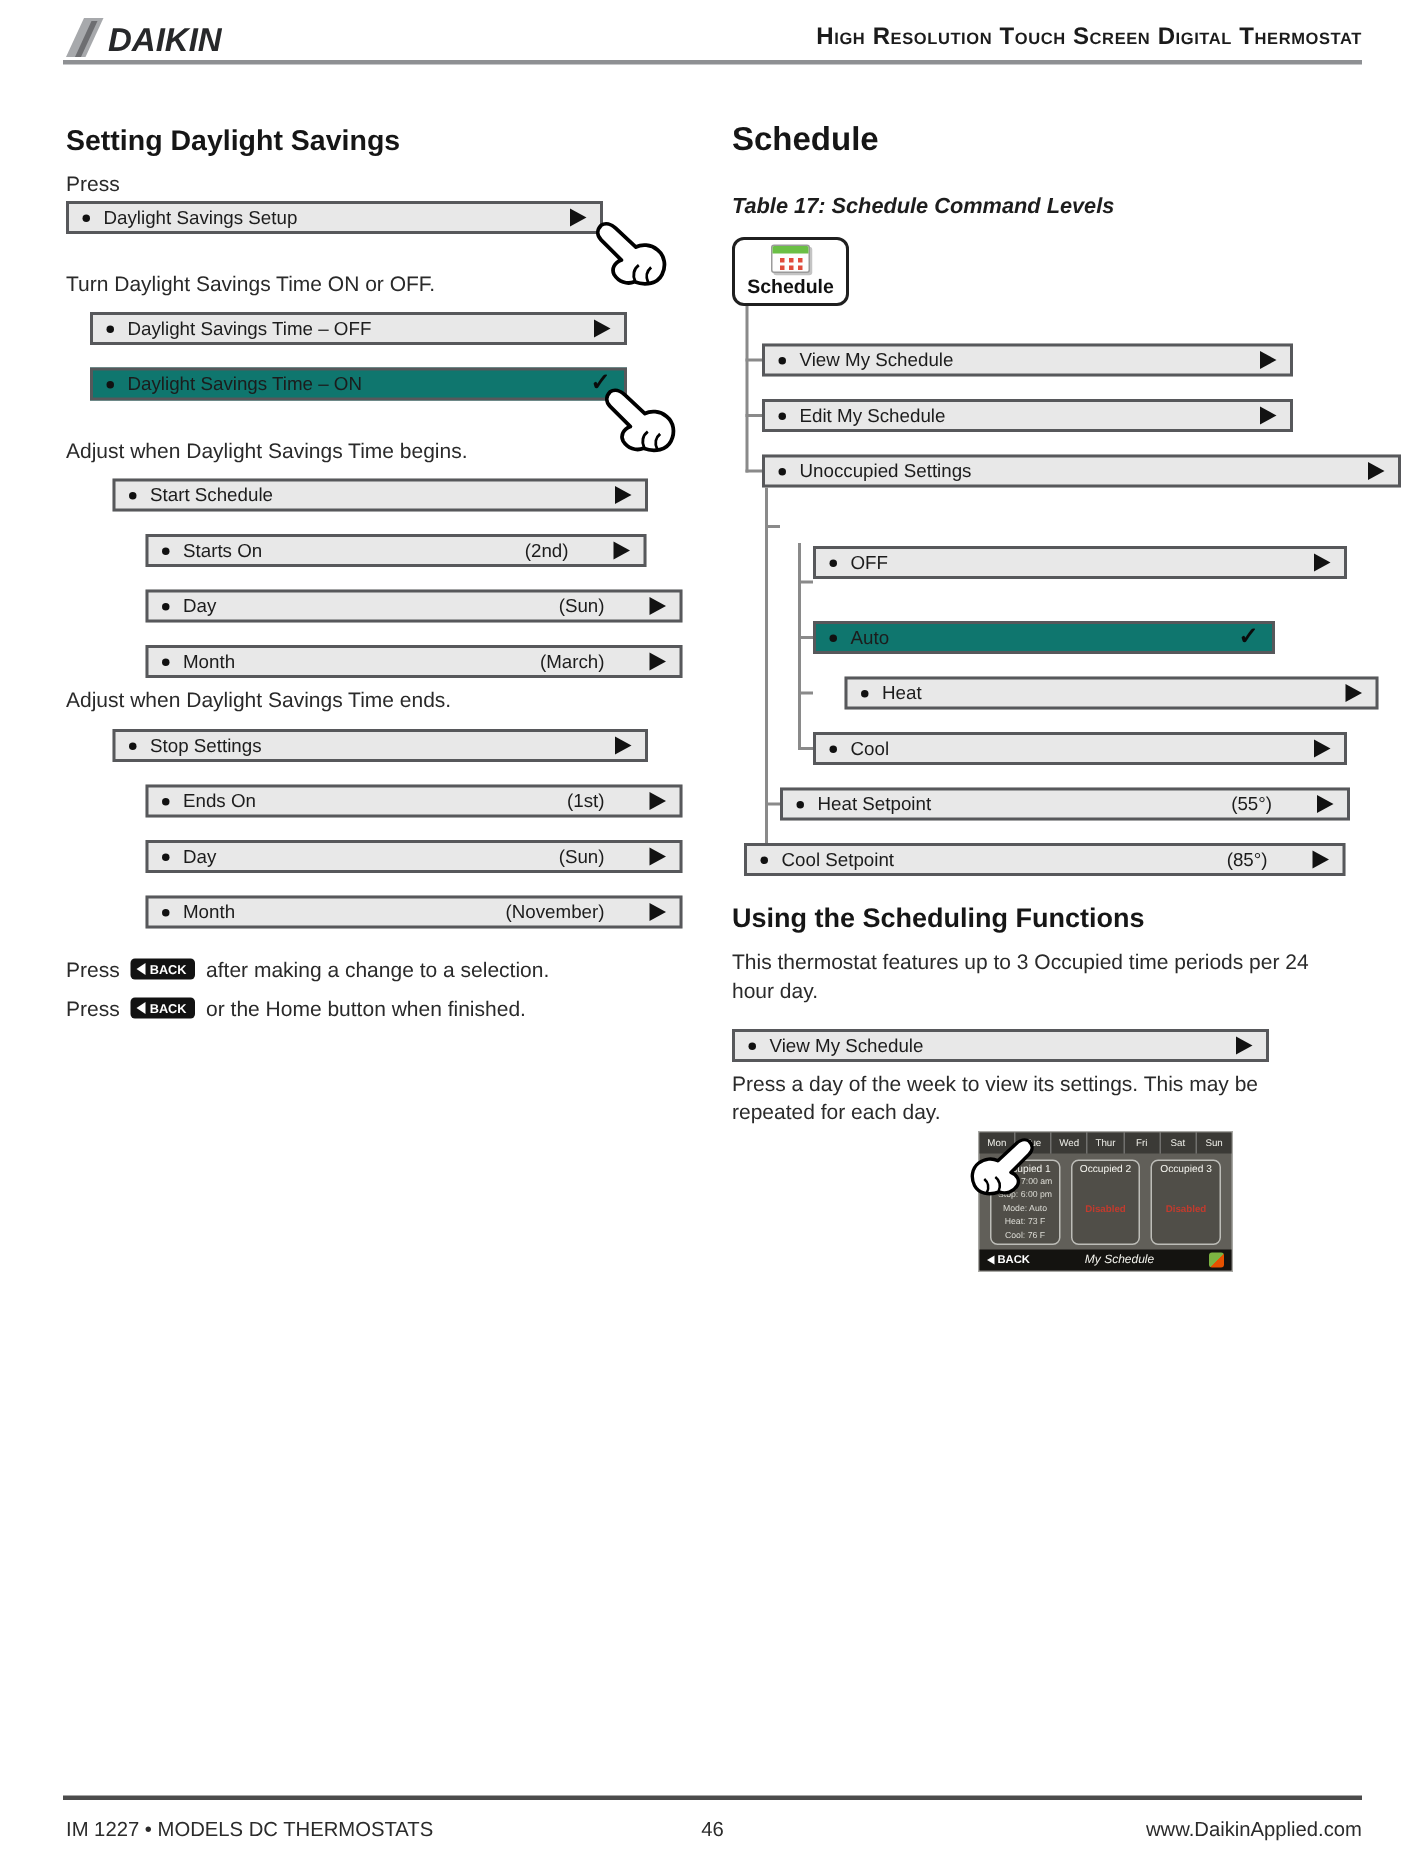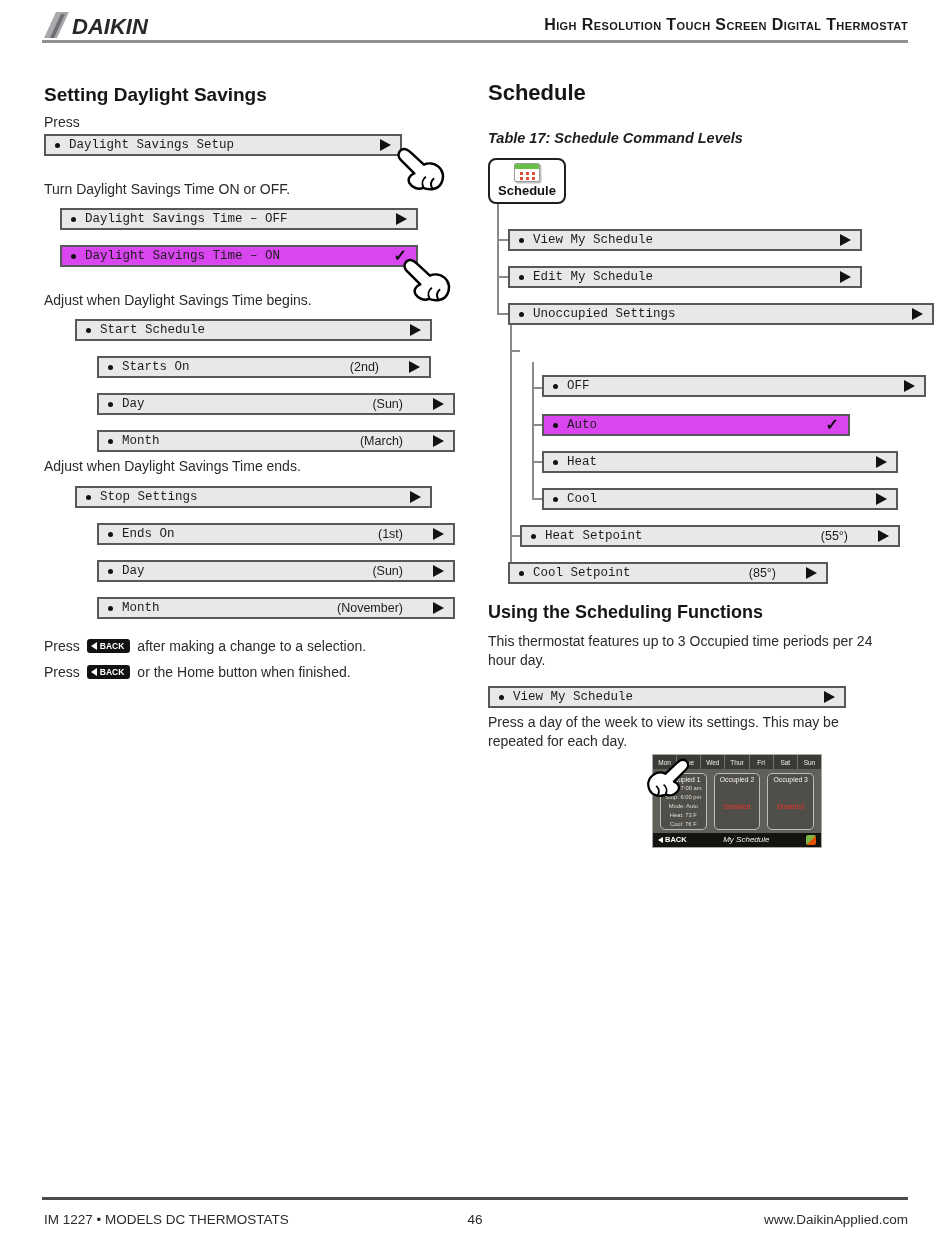--- a/index.html
+++ b/index.html
@@ -9,23 +9,23 @@
   .abs { position:absolute; }
 
   
   .hdr-title { position:absolute; top:16px; right:42px; font-weight:bold; font-size:16px;
                font-variant:small-caps; letter-spacing:0.4px; color:#1b1b1b; }
   .hdr-rule { position:absolute; left:42px; top:40px; width:866px; height:2.5px; background:#8e9093; }
 
   
   .btn { position:absolute; height:22px; background:#e8e8e8; border:2px solid #57585b;
          display:flex; align-items:center; padding:0 9px; }
-  .btn.sel { background:#d946ef; }
+  .btn.sel { background:#0f766e; }
   .dot { width:5px; height:5px; border-radius:50%; background:#111; margin-right:9px; flex:0 0 auto; }
-  .lbl { font-size:12.5px; color:#1c1c1c; white-space:nowrap;font-family:Liberation Mono, monospace; }
+  .lbl { font-size:12.5px; color:#1c1c1c; white-space:nowrap; }
   .val { font-size:12.5px; color:#1c1c1c; margin-left:auto; margin-right:30px; white-space:nowrap; }
   .arr { width:0; height:0; border-left:11px solid #121212; border-top:6px solid transparent;
          border-bottom:6px solid transparent; flex:0 0 auto; }
   .arr.auto { margin-left:auto; }
   .chk { margin-left:auto; font-size:16px; font-weight:bold; color:#0b0b0b; line-height:1; }
 
   
   .h-left { position:absolute; font-size:19px; font-weight:bold; color:#161616; }
   .h-right { position:absolute; font-size:22px; font-weight:bold; color:#161616; }
   .h-sub { position:absolute; font-size:18px; font-weight:bold; color:#161616; }
@@ -232,47 +232,47 @@
   <div class="btn" style="left:508px;top:266px;width:354px">
     <span class="dot"></span>
     <span class="lbl">Edit My Schedule</span>
     <span class="arr auto"></span>
   </div>
   <div class="btn" style="left:508px;top:303px;width:426px">
     <span class="dot"></span>
     <span class="lbl">Unoccupied Settings</span>
     <span class="arr auto"></span>
   </div>
-  <div class="btn" style="left:542px;top:375px;width:384px">
+  <div class="btn" style="left:542px;top:364px;width:356px">
     <span class="dot"></span>
     <span class="lbl">OFF</span>
     <span class="arr auto"></span>
   </div>
   <div class="btn sel" style="left:542px;top:414px;width:308px">
     <span class="dot"></span>
     <span class="lbl">Auto</span>
     <span class="chk">✓</span>
   </div>
-  <div class="btn" style="left:542px;top:451px;width:356px">
+  <div class="btn" style="left:563px;top:451px;width:356px">
     <span class="dot"></span>
     <span class="lbl">Heat</span>
     <span class="arr auto"></span>
   </div>
   <div class="btn" style="left:542px;top:488px;width:356px">
     <span class="dot"></span>
     <span class="lbl">Cool</span>
     <span class="arr auto"></span>
   </div>
   <div class="btn" style="left:520px;top:525px;width:380px">
     <span class="dot"></span>
     <span class="lbl">Heat Setpoint</span>
     <span class="val">(55°)</span>
     <span class="arr"></span>
   </div>
-  <div class="btn" style="left:508px;top:562px;width:320px">
+  <div class="btn" style="left:496px;top:562px;width:401px">
     <span class="dot"></span>
     <span class="lbl">Cool Setpoint</span>
     <span class="val">(85°)</span>
     <span class="arr"></span>
   </div>
 
   <div class="h-sub" style="left:488px;top:602px">Using the Scheduling Functions</div>
   <div class="para" style="left:488px;top:632px;width:414px">This thermostat features up to 3 Occupied time periods per 24 hour day.</div>
 
   <div class="btn" style="left:488px;top:686px;width:358px">

